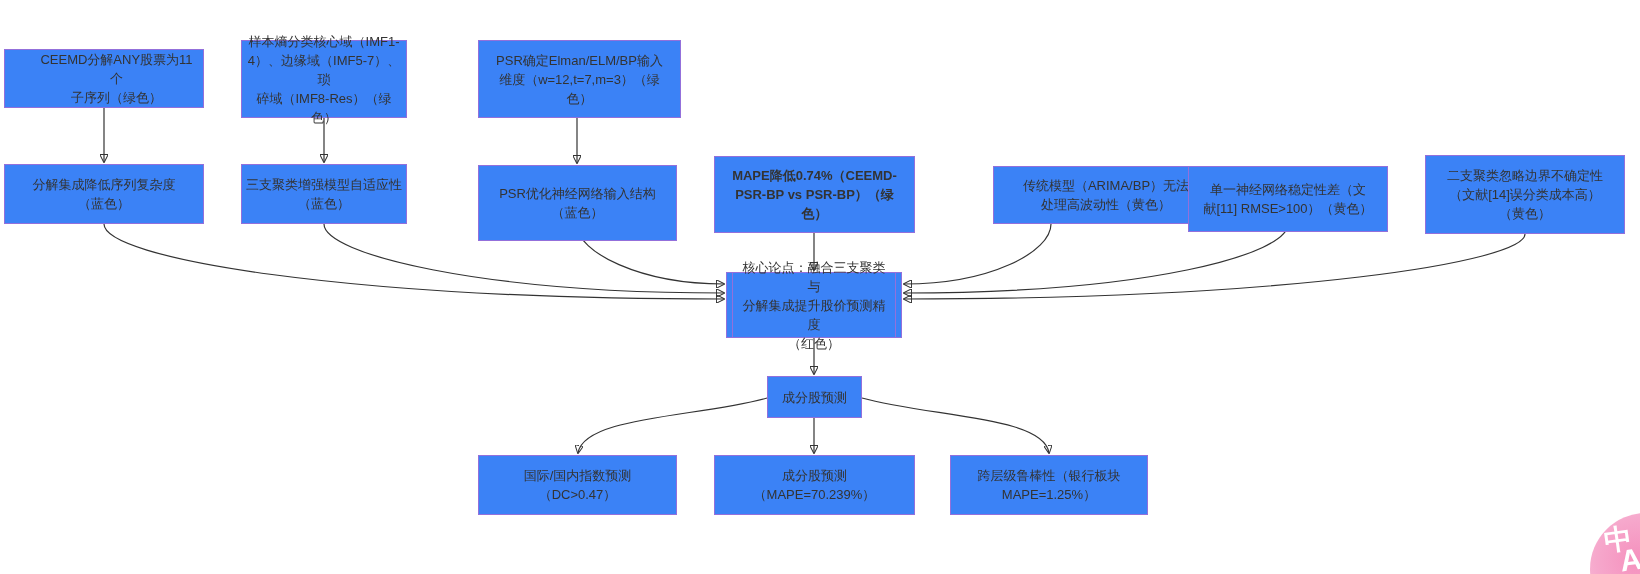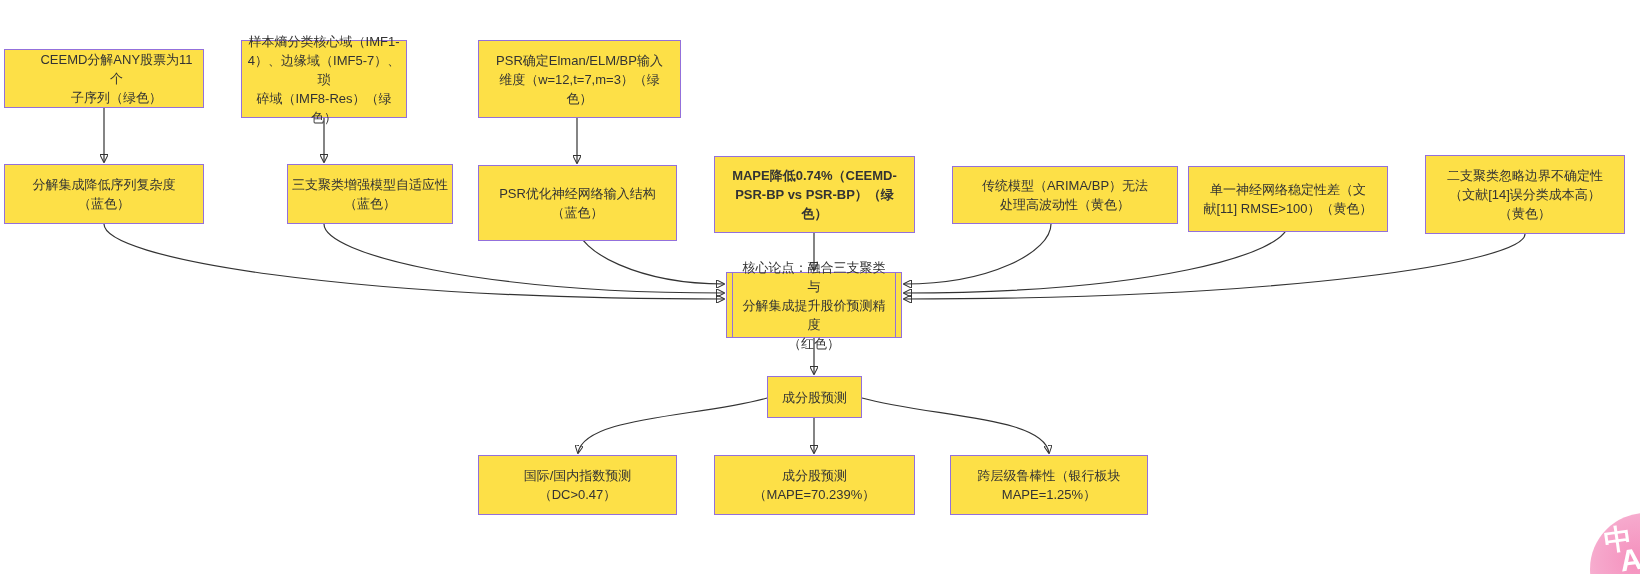--- a/index.html
+++ b/index.html
@@ -8,37 +8,37 @@
     width:1640px;height:574px;
     overflow:hidden;
     background:#ffffff;
     font-family:"Liberation Sans","DejaVu Sans",sans-serif;
   }
   .edges{position:absolute;left:0;top:0;z-index:1;}
   .edges path{fill:none;stroke:#333333;stroke-width:1.2px;}
   .node{
     position:absolute;z-index:2;
     box-sizing:border-box;
-    background:#fde047;
+    background:#3b82f6;
     border:1px solid #9370DB;
     display:flex;align-items:center;justify-content:center;
     text-align:center;
     font-size:13px;line-height:19px;color:#333333;
     white-space:pre-line;
     padding:2px 4px;
   }
   
   #node-ceemd      {left:4px;   top:49px;  width:200px; height:59px;padding-left:29px;}
   #node-entropy    {left:241px; top:40px;  width:166px; height:78px;}
   #node-psrdim     {left:478px; top:40px;  width:203px; height:78px;}
   #node-decomp     {left:4px;   top:164px; width:200px; height:60px;}
-  #node-threeway   {left:241px; top:164px; width:166px; height:60px;margin-left:46px;}
+  #node-threeway   {left:241px; top:164px; width:166px; height:60px;}
   #node-psropt     {left:478px; top:165px; width:199px; height:76px;}
   #node-mape       {left:714px; top:156px; width:201px; height:77px;font-weight:bold;}
-  #node-traditional{left:952px; top:166px; width:226px; height:58px;}
+  #node-traditional{left:993px; top:166px; width:226px; height:58px;}
   #node-singlenn   {left:1188px;top:166px; width:200px; height:66px;}
   #node-twoway     {left:1425px;top:155px; width:200px; height:79px;}
   #node-core       {left:726px; top:272px; width:176px; height:66px; padding:10px 10px;}
   #node-validate   {left:767px; top:376px; width:95px;  height:42px;}
   #node-indexpred  {left:478px; top:455px; width:199px; height:60px;}
   #node-stockpred  {left:714px; top:455px; width:201px; height:60px;}
   #node-robust     {left:950px; top:455px; width:198px; height:60px;}
   
   .subroutine::before,.subroutine::after{
     content:"";position:absolute;top:0;bottom:0;width:1px;background:#9370DB;

